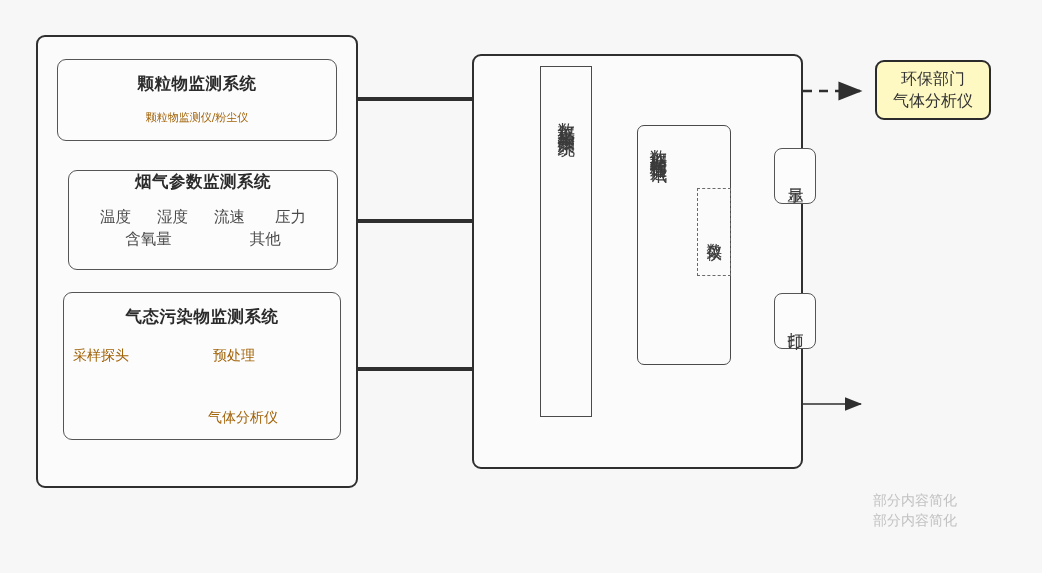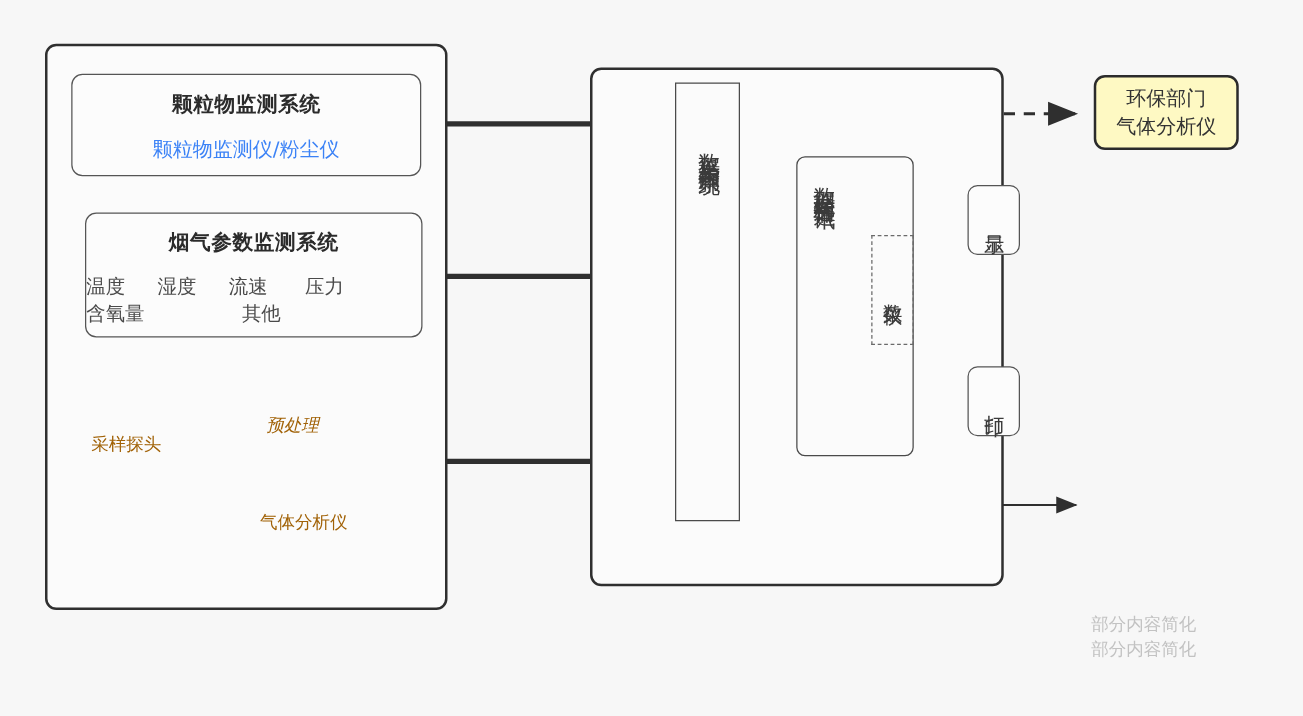--- a/index.html
+++ b/index.html
@@ -46,26 +46,26 @@
     flex-direction: column;
     align-items: center;
   }
   .card-title {
     font-weight: bold;
     font-size: 16.5px;
     color: #2b2b2b;
     letter-spacing: 0.5px;
   }
   .card-sub {
-    font-size: 16px;
-    color: #3b82f6;
+    font-size: 11px;
+    color: #a16207;
   }
   .param-row {
     display: flex;
-    justify-content: flex-start;
+    justify-content: center;
     font-size: 15.5px;
     color: #4a4a4a;
     width: 100%;
   }
   .param-row span { white-space: nowrap; }
   .gap-a { margin-right: 26px; }
   .gap-b { margin-right: 30px; }
 
   
   .vbox {
@@ -179,36 +179,39 @@
     <line x1="221" y1="372" x2="221" y2="405" stroke="#3a3a3a" stroke-width="2.4" marker-end="url(#arrowMed)"></line>
   </svg>
 
   <div class="container-box" style="left:36px; top:35px; width:322px; height:453px;"></div>
 
   <div class="card" style="left:57px; top:59px; width:280px; height:82px; padding-top:13px;">
     <div class="card-title">颗粒物监测系统</div>
     <div class="card-sub" style="margin-top:15px;">颗粒物监测仪/粉尘仪</div>
   </div>
 
-  <div class="card" style="left:68px; top:170px; width:270px; height:100px; padding-top:12px;font-family:Liberation Mono, monospace;">
+  <div class="card" style="left:68px; top:170px; width:270px; height:100px; font-family:Liberation Mono, monospace;">
     <div class="card-title">烟气参数监测系统</div>
     <div class="param-row" style="margin-top:14px;">
       <span class="gap-a">温度</span>
       <span class="gap-a">湿度</span>
       <span class="gap-b">流速</span>
       <span>压力</span>
     </div>
     <div class="param-row" style="margin-top:1px;gap:44px;">
       <span style="margin-right:34px;">含氧量</span>
       <span>其他</span>
     </div>
   </div>
 
+  <div class="card" style="left:63px; top:292px; width:278px; height:148px; padding-top:13px;">
+    <div class="card-title">气态污染物监测系统</div>
+  </div>
   <div class="flow-label" style="left:73px; top:347px;">采样探头</div>
-  <div class="flow-label" style="left:213px; top:332px;font-style:italic;">预处理</div>
+  <div class="flow-label" style="left:213px; top:347px;">预处理</div>
   <div class="flow-label" style="left:208px; top:409px;">气体分析仪</div>
 
   <div class="container-box" style="left:472px; top:54px; width:331px; height:415px;"></div>
 
   <div class="vbox" style="left:540px; top:66px; width:52px; height:351px; padding-top:42px;">
     <div class="vtext">数据采集与控制系统</div>
   </div>
 
   <div class="vbox radius" style="left:637px; top:125px; width:94px; height:240px; padding-top:10px; padding-left:3px; justify-content:flex-start;">
     <div class="vtext" style="margin-left:8px;">数据处理与远程通讯</div>

